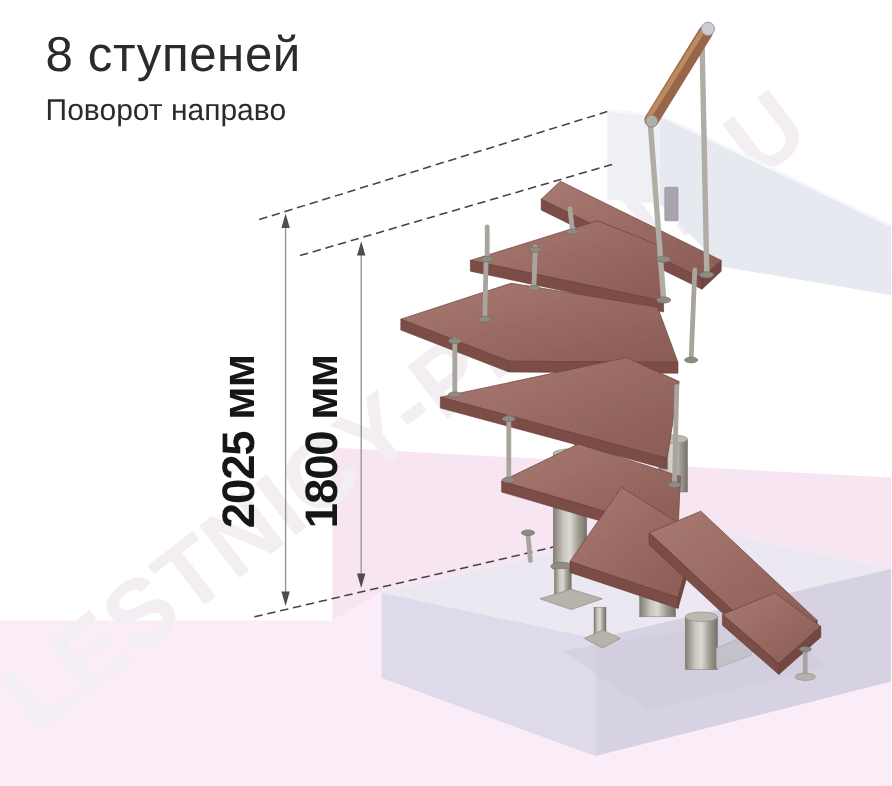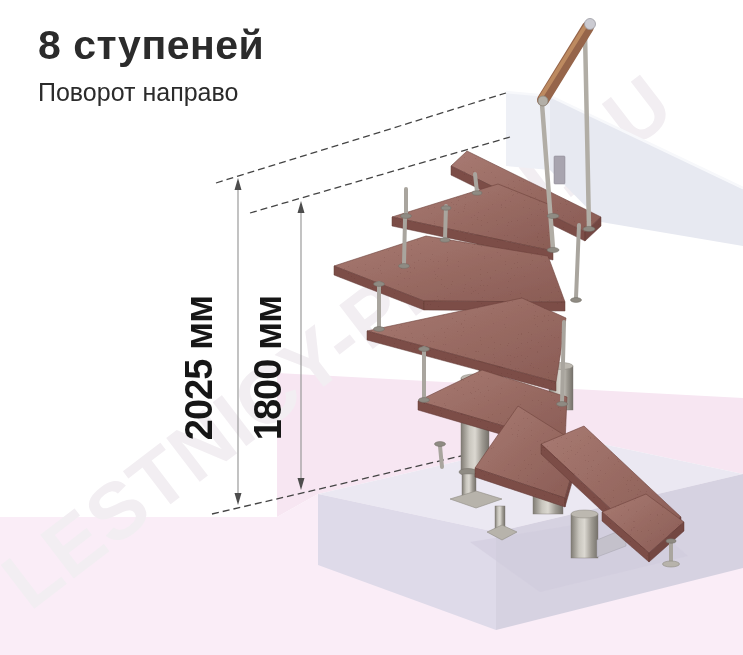--- a/index.html
+++ b/index.html
@@ -1,20 +1,20 @@
 <!DOCTYPE html>
 <html><head>
 <meta charset="utf-8">
 <style>
   html,body{margin:0;padding:0;background:#fff;}
   .canvas{position:relative;width:743px;height:655px;overflow:hidden;background:#fff;
           font-family:"Liberation Sans", sans-serif;}
   .scene{position:absolute;left:0;top:0;}
   .title-block{position:absolute;left:38px;top:22px;color:#2d2d2d;}
-  .title-block h1{margin:0;font-size:41px;font-weight:700;letter-spacing:.5px;color:#2b2b2b;}
+  .title-block h1{margin:0;font-size:41px;font-weight:400;letter-spacing:.5px;color:#2b2b2b;}
   .title-block .sub{margin-top:9px;font-size:25px;font-weight:400;color:#2b2b2b;}
 
   
   .floor-main{fill:#faedf7;}
   .floor-band{fill:#f7e6f2;}
   .slab-top{fill:#ebe8f2;}
   .slab-left{fill:#dedae9;}
   .slab-right{fill:#d6d2e1;}
   .slab-shadow{fill:#cfcbdc;opacity:.55;}
   .land-end{fill:#eef0f6;}

